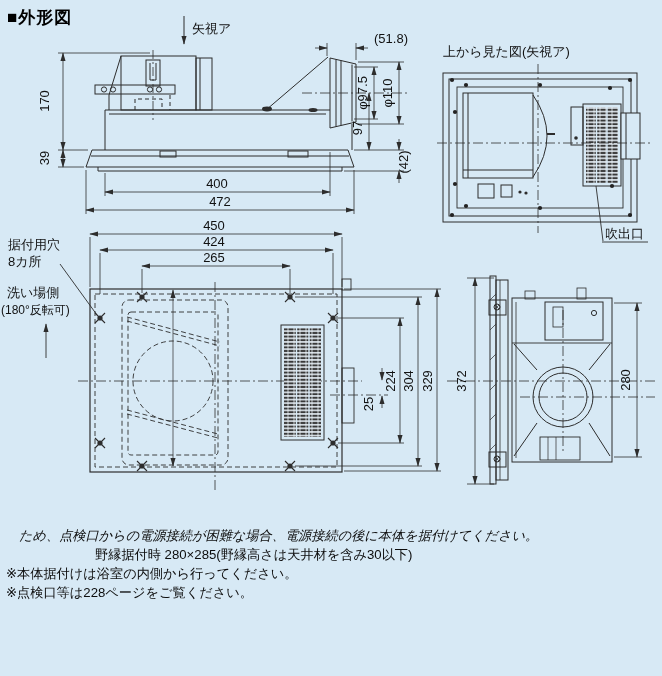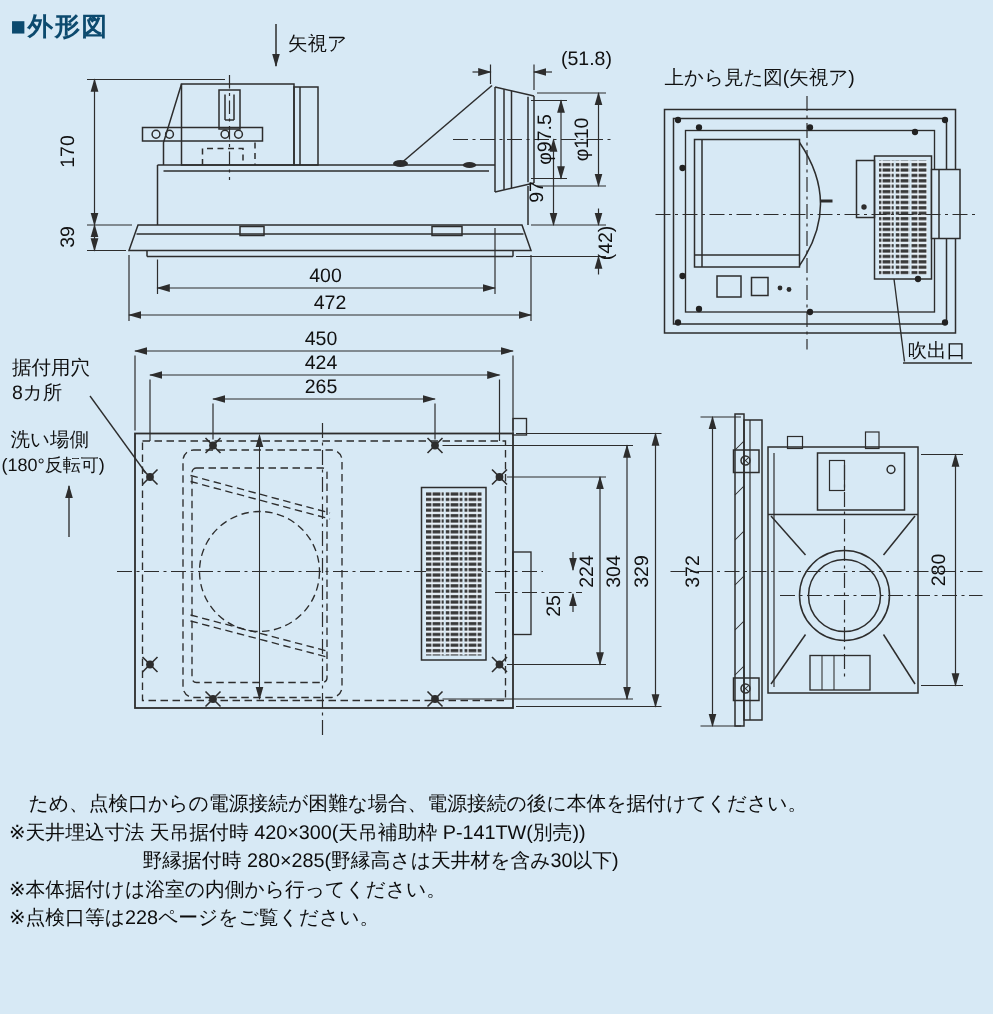--- a/index.html
+++ b/index.html
@@ -7,36 +7,36 @@
     width:662px;height:676px;
     background:#d7e9f5;
     font-family:"Liberation Sans","DejaVu Sans",sans-serif;
     color:#111;
     position:relative;
     overflow:hidden;
   }
   #stage{position:absolute;inset:0;}
   .title{
     position:absolute;left:7px;top:6px;
-    font-size:17px;font-weight:bold;color:#0c4a6e;letter-spacing:1px;
+    font-size:17px;font-weight:bold;color:#000000;letter-spacing:1px;
   }
   svg{position:absolute;left:0;top:0;}
   svg text{
     font-family:"Liberation Sans","DejaVu Sans",sans-serif;
     fill:#111;
   }
   .dimtxt{font-size:13px;}
   .lbltxt{font-size:13px;}
   .smalltxt{font-size:12px;}
   .notes{
     position:absolute;left:6px;top:526px;width:652px;
     font-size:13.2px;line-height:19px;color:#0d0d0d;
     white-space:nowrap;
   }
-  .note-indent1{padding-left:13px;}
+  .note-indent1{padding-left:13px;font-style:italic;}
   .note-indent2{padding-left:89px;}
 </style>
 </head>
 <body>
 
 <div id="stage">
 
   <div class="title">■外形図</div>
 
   <svg width="662" height="676" viewBox="0 0 662 676">
@@ -341,19 +341,18 @@
         <line x1="614" y1="457" x2="642" y2="457"></line>
         <line x1="637" y1="303" x2="637" y2="457" marker-start="url(#as)" marker-end="url(#ae)"></line>
       </g>
     </g>
     <text class="dimtxt" transform="translate(466,381) rotate(-90)" text-anchor="middle">372</text>
     <text class="dimtxt" transform="translate(630,380) rotate(-90)" text-anchor="middle">280</text>
   </svg>
 
   <div class="notes">
     <div class="note-indent1">ため、点検口からの電源接続が困難な場合、電源接続の後に本体を据付けてください。</div>
-    <div>※天井埋込寸法 天吊据付時 420×300(天吊補助枠 P-141TW(別売))</div>
     <div class="note-indent2">野縁据付時 280×285(野縁高さは天井材を含み30以下)</div>
     <div>※本体据付けは浴室の内側から行ってください。</div>
     <div>※点検口等は228ページをご覧ください。</div>
   </div>
 
 </div>
 
 </body></html>

